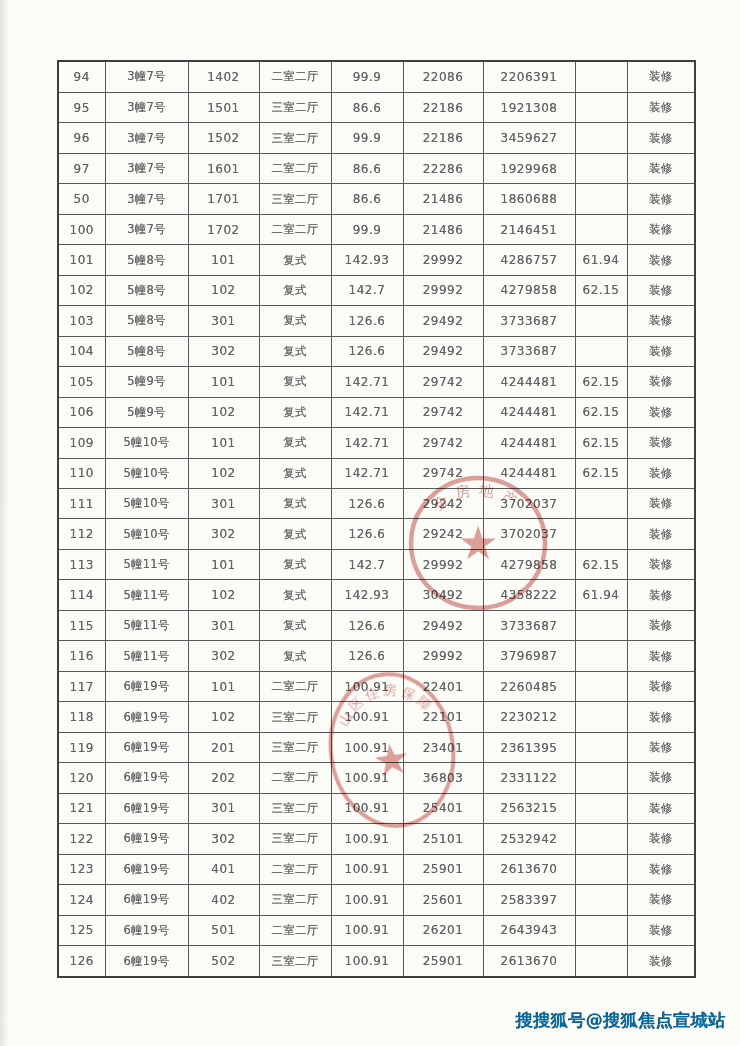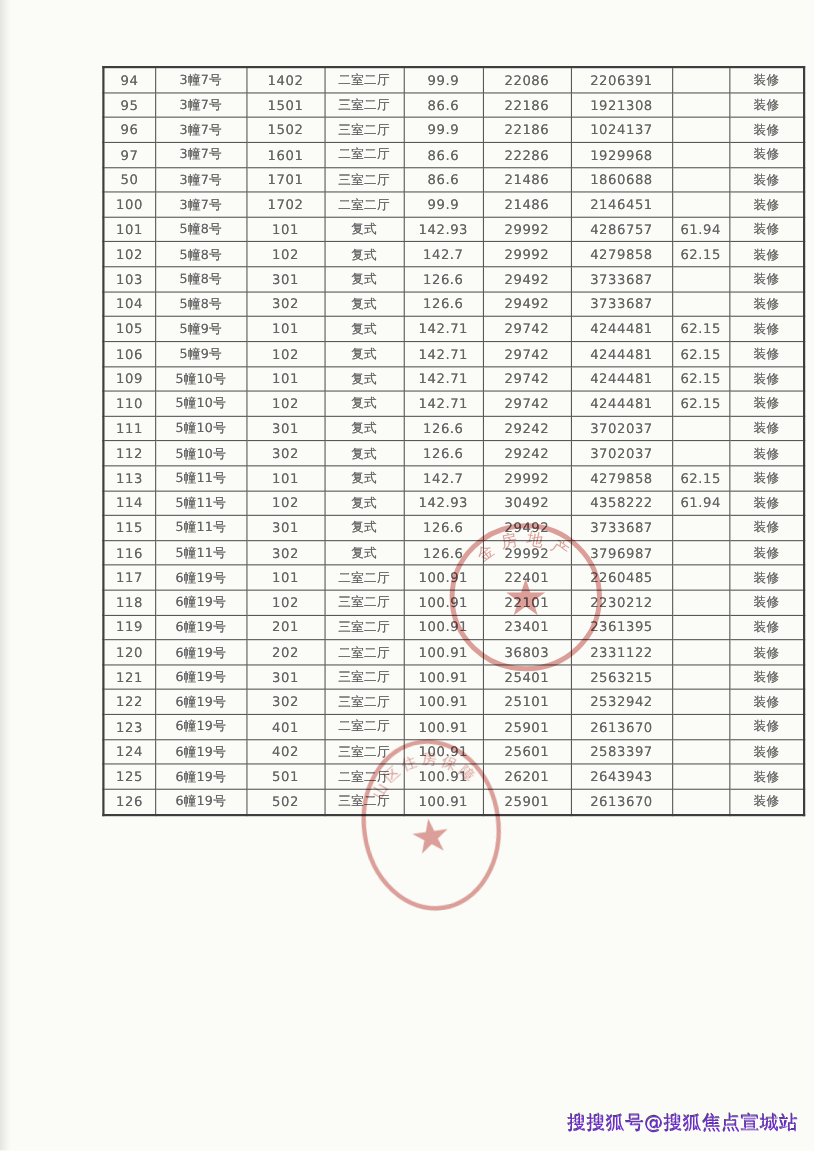--- a/index.html
+++ b/index.html
@@ -6,45 +6,44 @@
   body{
     width:740px;height:1046px;position:relative;overflow:hidden;
     background:#fbfbf8;
     font-family:"DejaVu Sans","Liberation Sans",sans-serif;
   }
   .page-edge{
     position:absolute;left:0;top:0;width:10px;height:1046px;
     background:linear-gradient(90deg,#e4e4e1,#f6f6f3 70%,#fbfbf8);
   }
   table.price-table{
-    position:absolute;left:57px;top:60px;width:637px;height:682px;
+    position:absolute;left:57px;top:60px;width:637px;height:918px;
     border-collapse:collapse;table-layout:fixed;
     border:2px solid #3e3e3e;
     background:transparent;
-    margin-left:36px;
   }
   table.price-table td{
     border:1px solid #585858;
     text-align:center;vertical-align:middle;
     font-size:12px;color:#636363;letter-spacing:.5px;
     padding:0;white-space:nowrap;overflow:hidden;
     text-shadow:0 0 .6px rgba(110,110,110,.85);
   }
   table.price-table td.c-building,
   table.price-table td.c-layout,
   table.price-table td.c-decoration{font-size:11.5px;letter-spacing:.2px;}
   .stamp{
     position:absolute;opacity:.55;mix-blend-mode:multiply;
     filter:blur(.3px);pointer-events:none;
   }
   .stamp-2{transform:rotate(-8deg);}
   .watermark{
     position:absolute;top:1009px;right:14px;
-    font-size:17px;font-weight:normal;letter-spacing:.5px;
-    color:#6d28d9;
+    font-size:17px;font-weight:bold;letter-spacing:.5px;
+    color:#0369a1;
     text-shadow:1px 1px 0 #ffffff,-0.5px -0.5px 0 #4c4c4c;
   }
 </style>
 </head>
 <body>
 
 <div class="page-edge"></div>
 
 <table class="price-table">
   <colgroup>
@@ -81,21 +80,21 @@
         <td class="c-extra-area"></td>
         <td class="c-decoration">装修</td>
       </tr>
       <tr>
         <td class="c-row-number">96</td>
         <td class="c-building">3幢7号</td>
         <td class="c-unit">1502</td>
         <td class="c-layout">三室二厅</td>
         <td class="c-area">99.9</td>
         <td class="c-unit-price">22186</td>
-        <td class="c-total-price">1024137</td>
+        <td class="c-total-price">3459627</td>
         <td class="c-extra-area"></td>
         <td class="c-decoration">装修</td>
       </tr>
       <tr>
         <td class="c-row-number">97</td>
         <td class="c-building">3幢7号</td>
         <td class="c-unit">1601</td>
         <td class="c-layout">二室二厅</td>
         <td class="c-area">86.6</td>
         <td class="c-unit-price">22286</td>

